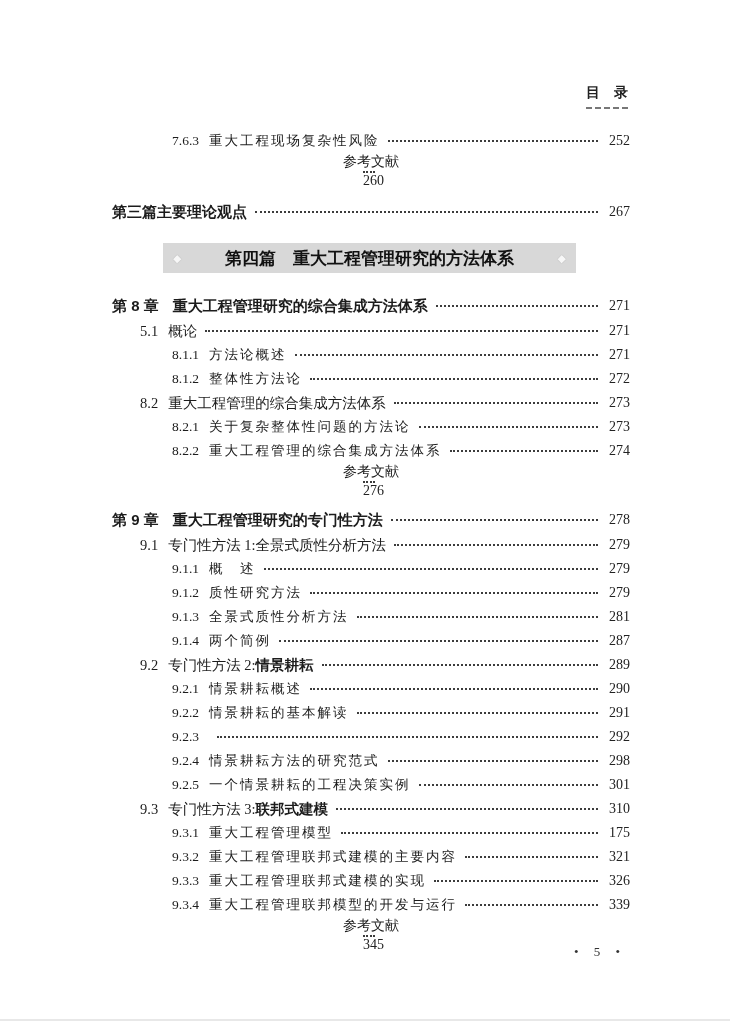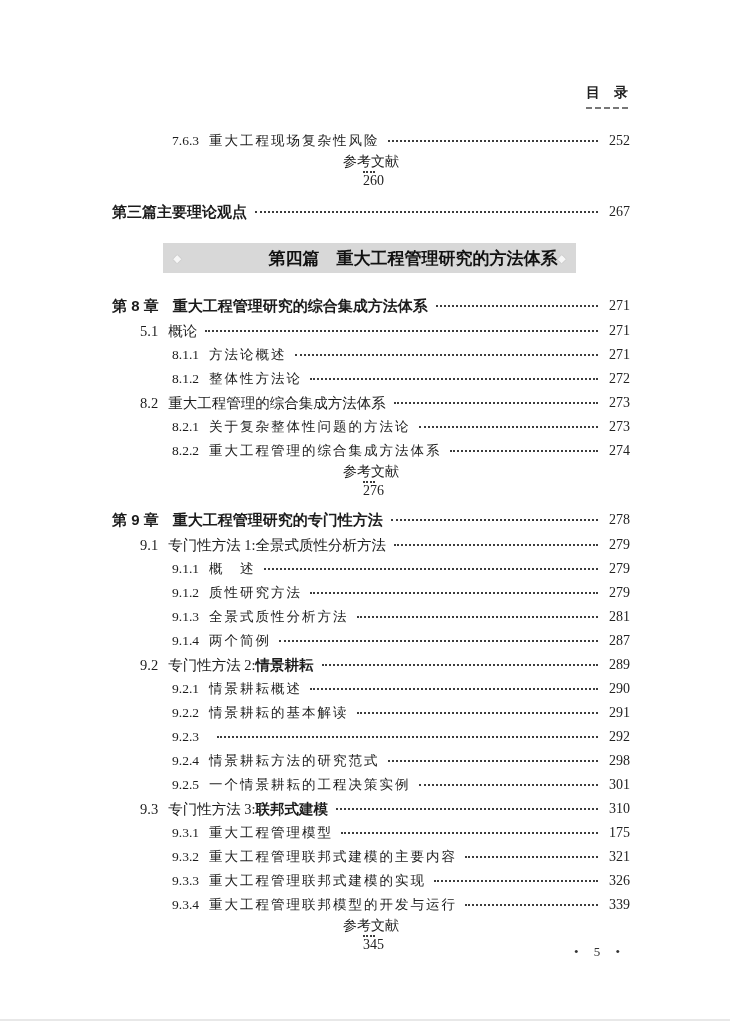--- a/index.html
+++ b/index.html
@@ -60,21 +60,21 @@
   .row.refs .leader{margin-left:2px;}
   .row .title-bold{font-weight:bold;font-family:"Liberation Sans","DejaVu Sans",sans-serif;}
   
   .part-banner{
     margin:18px 0 0 51px;width:413px;height:30px;
     background:#d8d8d8;
     display:flex;align-items:center;
     padding:0 10px;box-sizing:border-box;
   }
   .part-banner .banner-label{
-    flex:1;text-align:right;
+    flex:1;text-align:center;
     font-family:"Liberation Sans","DejaVu Sans",sans-serif;
     font-weight:bold;font-size:17px;color:#111;
   }
   .diamond-glyph{
     font-size:11px;color:#f7f7f7;
     text-shadow:0 0 1px #9a9a9a;
     font-family:"DejaVu Sans",sans-serif;
   }
 </style>
 </head>

